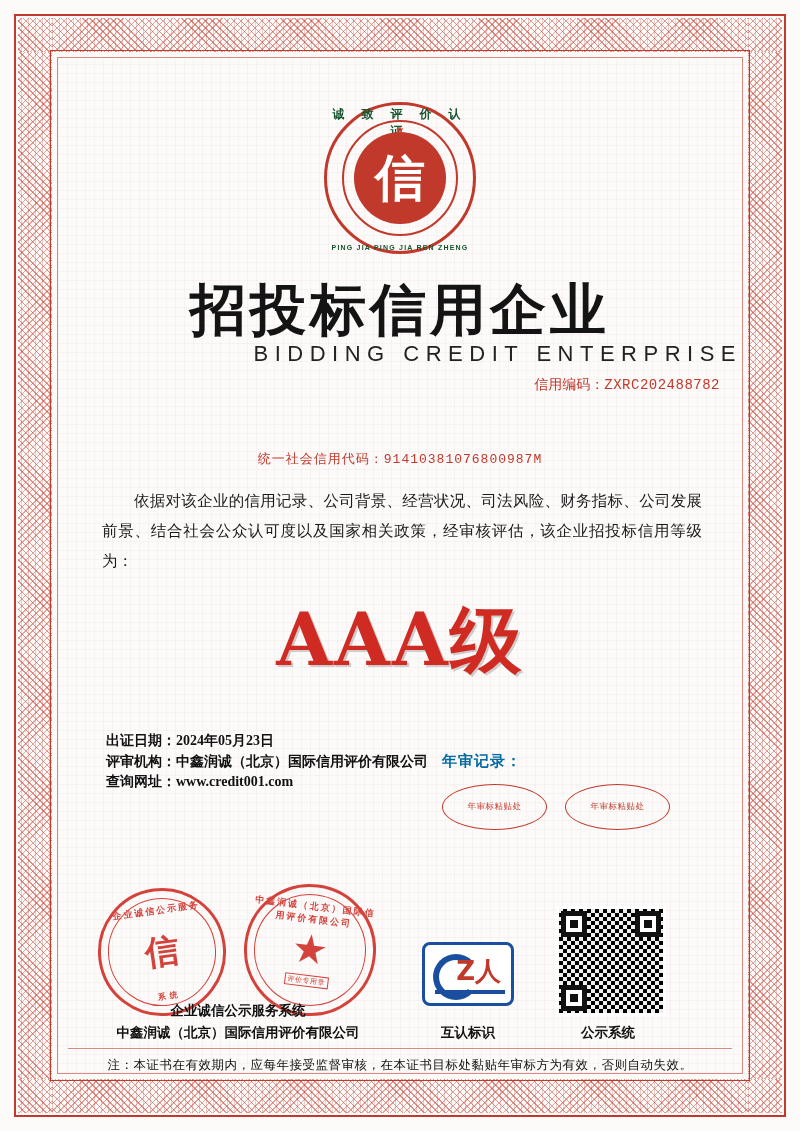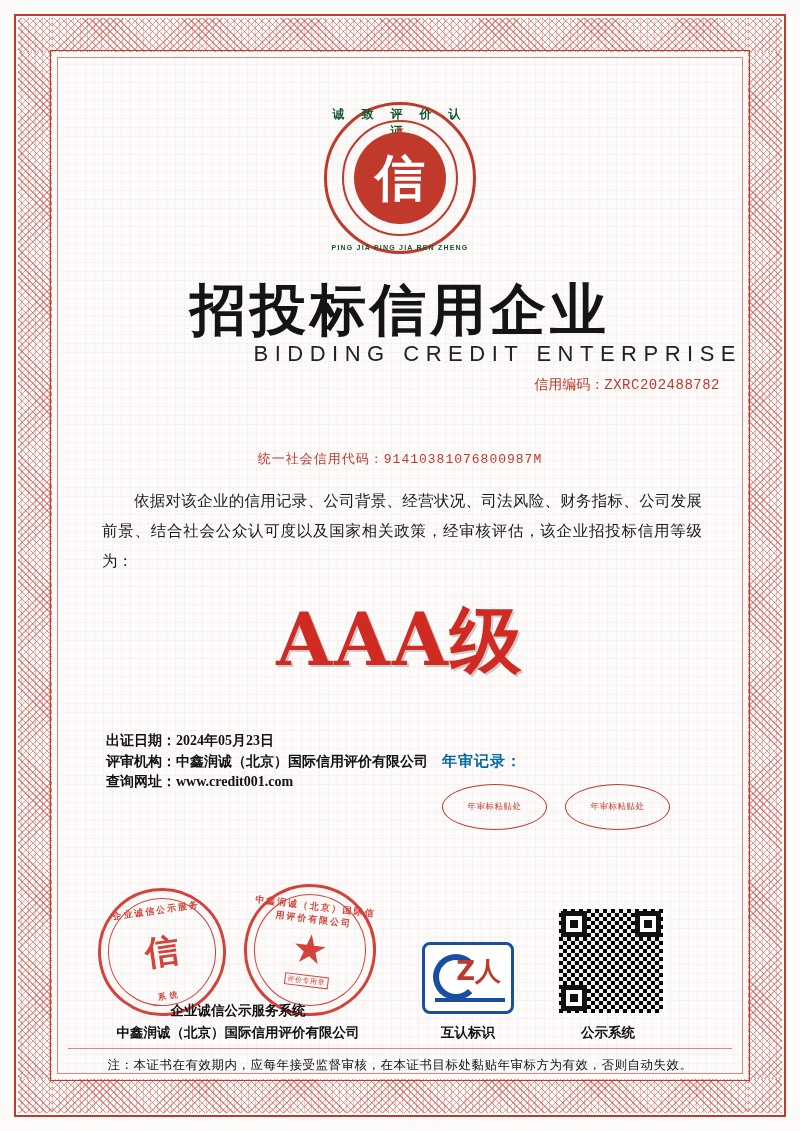--- a/index.html
+++ b/index.html
@@ -359,21 +359,21 @@
   }
   .caption-1 { left: 30px; top: 944px; width: 300px; }
   .caption-2 { left: 10px; top: 966px; width: 340px; }
 
   
   .mutual-logo {
     position: absolute;
     left: 364px;
     top: 884px;
     width: 92px;
-    height: 72px;
+    height: 64px;
     border: 3px solid #1a4fa0;
     border-radius: 8px;
     box-sizing: border-box;
     background: #fff;
     overflow: hidden;
   }
   .mutual-logo .c-shape {
     position: absolute;
     left: 8px; top: 9px;
     width: 34px; height: 34px;

